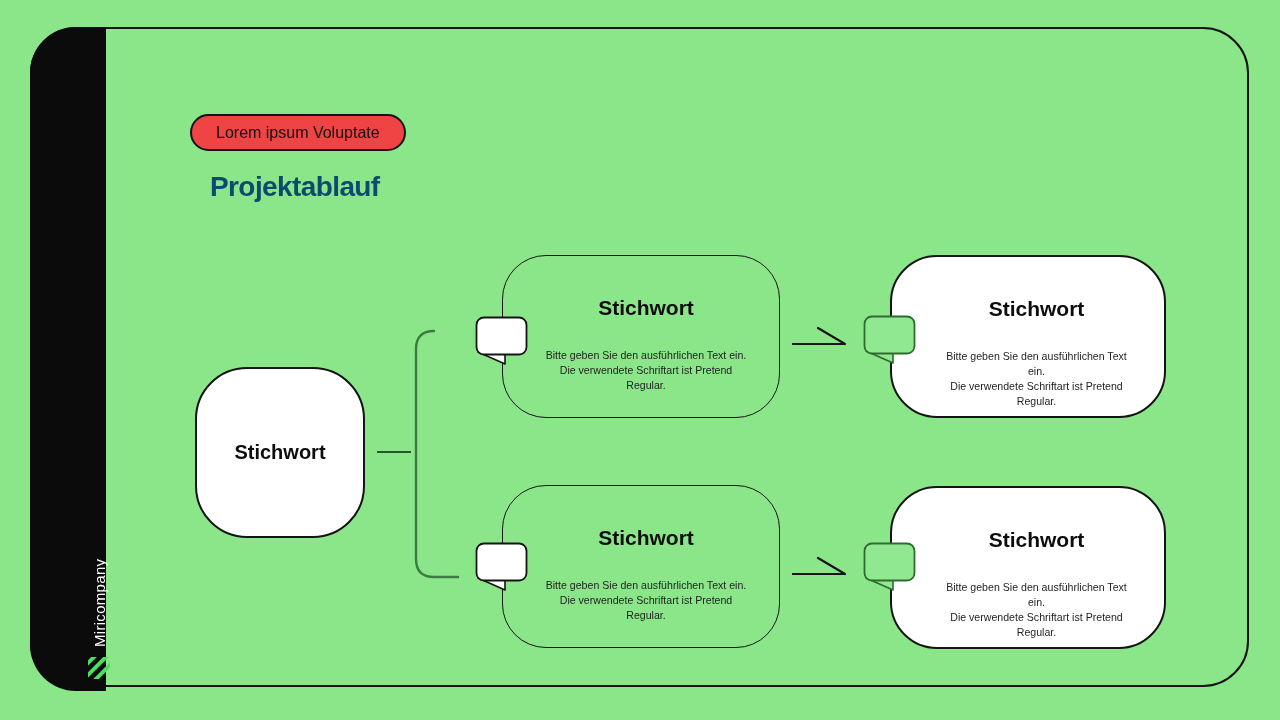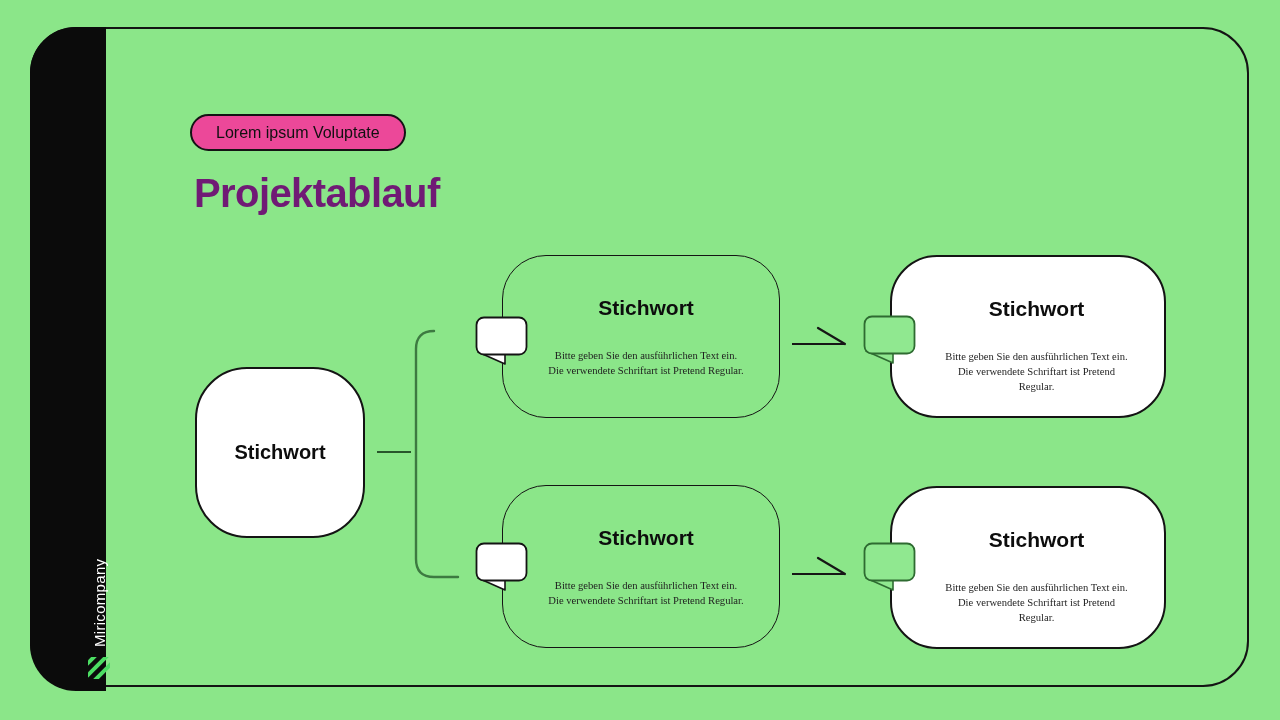--- a/index.html
+++ b/index.html
@@ -25,27 +25,27 @@
   .brand{
     position:absolute;left:56px;top:652px;width:170px;height:26px;
     transform:rotate(-90deg);transform-origin:0 0;
     display:flex;align-items:center;gap:10px;
   }
   .brand-text{color:#FFFFFF;font-size:15px;font-weight:500;letter-spacing:.3px;white-space:nowrap;}
 
   
   .badge{
     position:absolute;left:190px;top:114px;height:37px;
-    background:#ec4899;border:2px solid #141414;border-radius:20px;
+    background:#ef4444;border:2px solid #141414;border-radius:20px;
     display:inline-flex;align-items:center;padding:0 24px;
     font-size:16px;font-weight:500;box-sizing:border-box;color:#101010;
   }
   .page-title{
-    position:absolute;left:194px;top:171px;
-    font-size:40px;font-weight:800;letter-spacing:-0.6px;color:#701a75;
+    position:absolute;left:210px;top:171px;
+    font-size:28px;font-weight:800;letter-spacing:-0.6px;color:#0c4a6e;
   }
 
   
   .node{position:absolute;box-sizing:border-box;text-align:center;}
   .root-box{
     left:195px;top:367px;width:170px;height:171px;
     background:#FFFFFF;border:2px solid #141414;border-radius:52px;
     display:flex;align-items:center;justify-content:center;
     font-size:20px;font-weight:700;color:#0D0D0D;
   }
@@ -55,21 +55,21 @@
   }
   .result-box{
     width:276px;height:163px;border:2px solid #141414;border-radius:47px;
     background:#FFFFFF;padding:39px 30px 0 47px;
   }
   .branch-top{left:502px;top:255px;}
   .branch-bottom{left:502px;top:485px;}
   .result-top{left:890px;top:255px;}
   .result-bottom{left:890px;top:486px;}
   .node-title{font-size:21px;font-weight:700;color:#0D0D0D;line-height:26px;}
-  .node-desc{margin-top:27px;font-size:10.6px;line-height:15px;color:#1E1E1E;font-family:Liberation Serif, serif;}
+  .node-desc{margin-top:27px;font-size:10.6px;line-height:15px;color:#1E1E1E;}
 
   .tag{position:absolute;width:54px;height:50px;}
   .tag-top-branch{left:475px;top:316px;}
   .tag-bottom-branch{left:475px;top:542px;}
   .tag-top-result{left:863px;top:315px;}
   .tag-bottom-result{left:863px;top:542px;}
 
   .stub{
     position:absolute;left:377px;top:451px;width:34px;height:0;
     border-top:2.5px solid #28552B;

